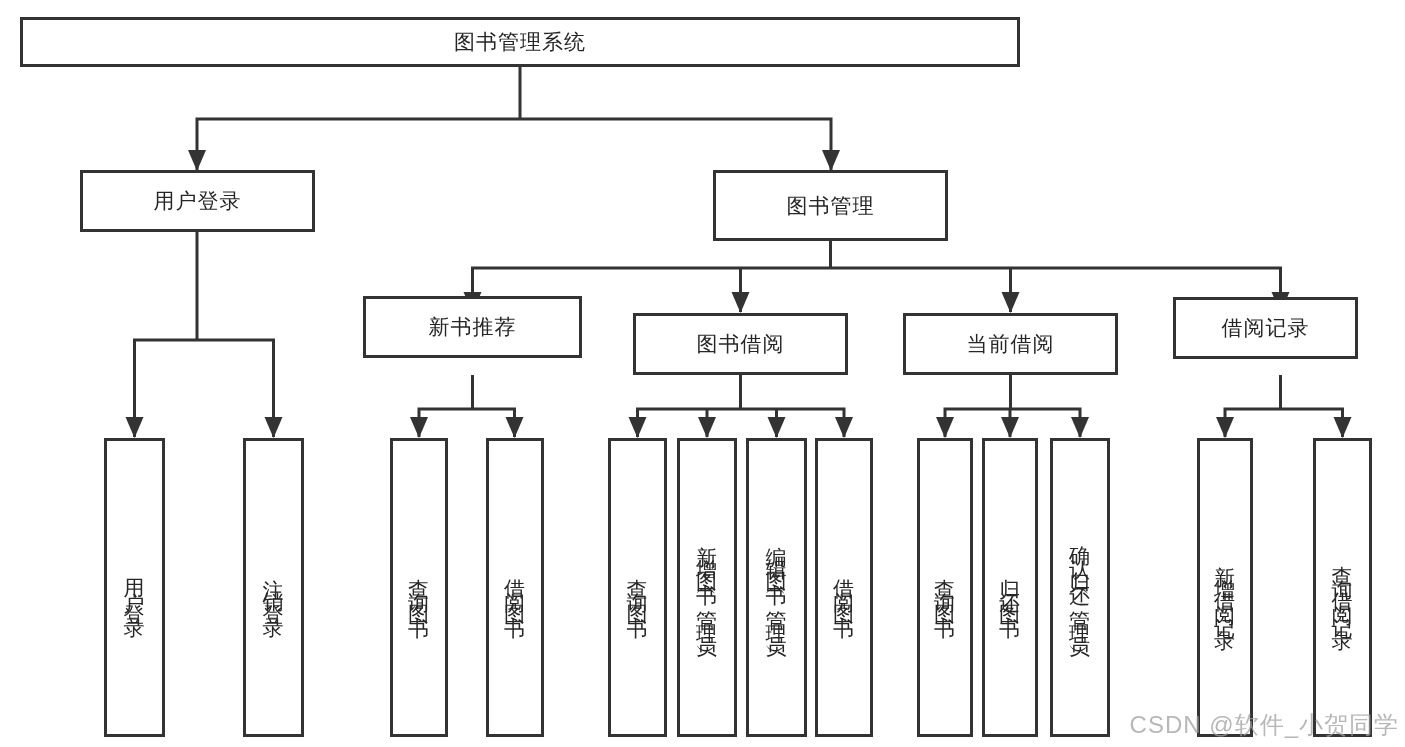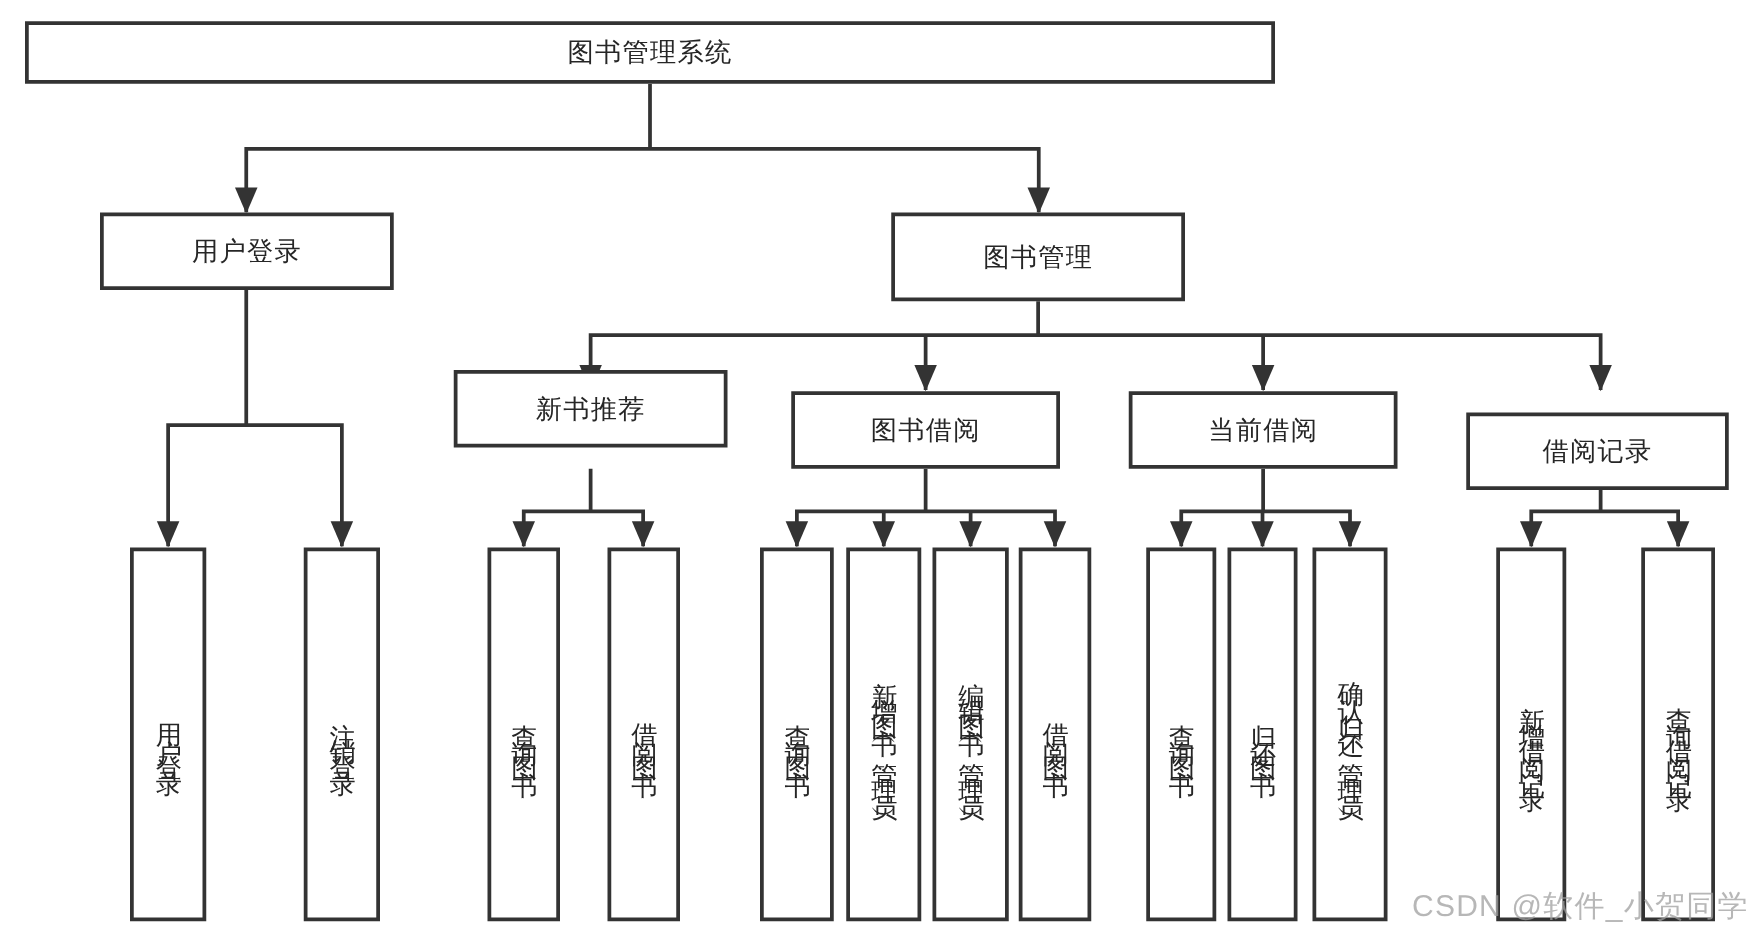--- a/index.html
+++ b/index.html
@@ -102,21 +102,21 @@
 
   <div class="node" style="left:363px;top:296px;width:219px;height:62px">
     <span class="hlabel">新书推荐</span>
   </div>
   <div class="node" style="left:633px;top:313px;width:215px;height:62px">
     <span class="hlabel">图书借阅</span>
   </div>
   <div class="node" style="left:903px;top:313px;width:215px;height:62px">
     <span class="hlabel">当前借阅</span>
   </div>
-  <div class="node" style="left:1173px;top:330px;width:210px;height:62px">
+  <div class="node" style="left:1173px;top:297px;width:185px;height:62px">
     <span class="hlabel">借阅记录</span>
   </div>
 
   <div class="node" style="left:104px;top:438px;width:61px;height:299px">
     <span class="vlabel">用户登录</span>
   </div>
   <div class="node" style="left:243px;top:438px;width:61px;height:299px">
     <span class="vlabel">注销登录</span>
   </div>
 

